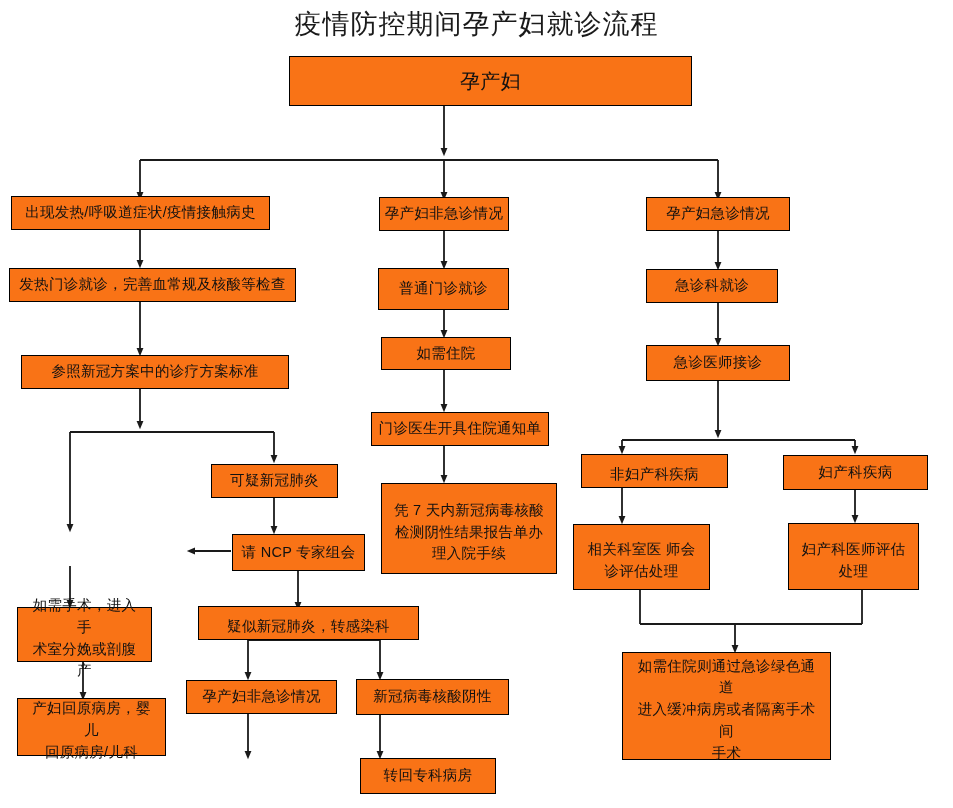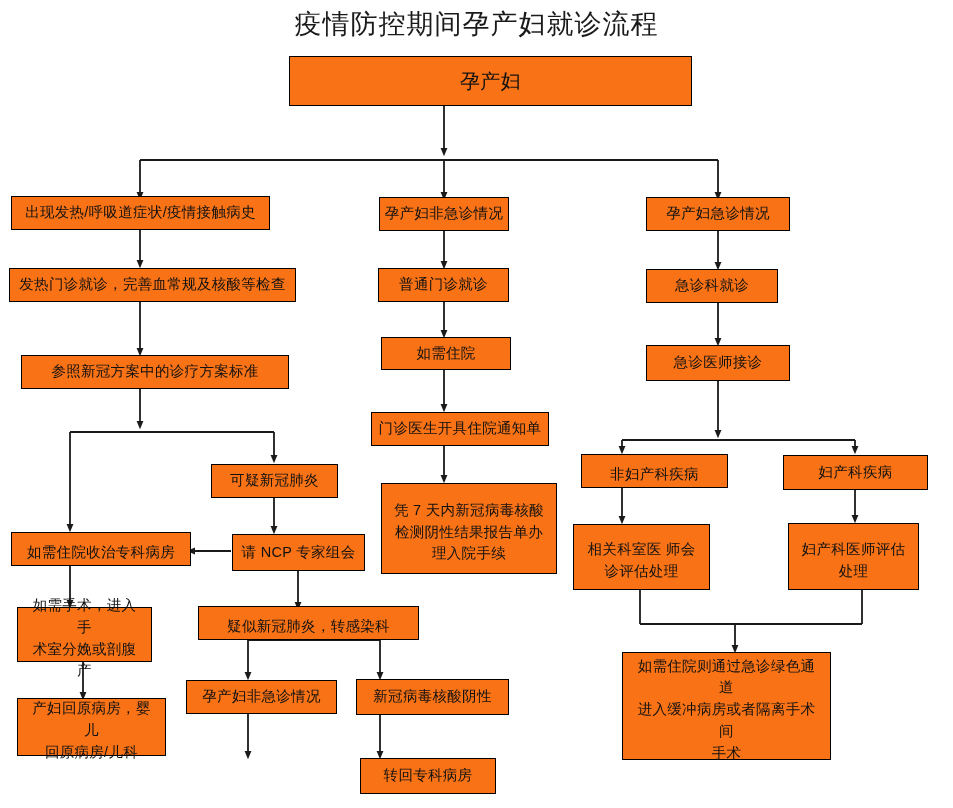--- a/index.html
+++ b/index.html
@@ -141,23 +141,20 @@
   </div>
 
   <div class="node center" style="left:9px; top:268px; width:287px; height:34px;">
     <span class="txt">发热门诊就诊，完善血常规及核酸等检查</span>
   </div>
 
   <div class="node center" style="left:21px; top:355px; width:268px; height:34px;">
     <span class="txt">参照新冠方案中的诊疗方案标准</span>
   </div>
 
-  <div class="node left" style="left:11px; top:532px; width:180px; height:34px;">
-    <span class="txt">如需住院收治专科病房</span>
-  </div>
 
   <div class="node left" style="left:17px; top:607px; width:135px; height:55px;">
     <span class="txt">如需手术，进入手
 术室分娩或剖腹产</span>
   </div>
 
   <div class="node left" style="left:17px; top:698px; width:149px; height:58px;">
     <span class="txt">产妇回原病房，婴儿
 回原病房/儿科</span>
   </div>
@@ -184,21 +181,21 @@
 
 
   <div class="node center" style="left:360px; top:758px; width:136px; height:36px;">
     <span class="txt">转回专科病房</span>
   </div>
 
   <div class="node center" style="left:379px; top:197px; width:130px; height:34px;">
     <span class="txt">孕产妇非急诊情况</span>
   </div>
 
-  <div class="node center" style="left:378px; top:268px; width:131px; height:34px;">
+  <div class="node center" style="left:378px; top:268px; width:131px; height:42px;">
     <span class="txt">普通门诊就诊</span>
   </div>
 
   <div class="node center" style="left:381px; top:337px; width:130px; height:33px;">
     <span class="txt">如需住院</span>
   </div>
 
   <div class="node center" style="left:371px; top:412px; width:178px; height:34px;">
     <span class="txt">门诊医生开具住院通知单</span>
   </div>

